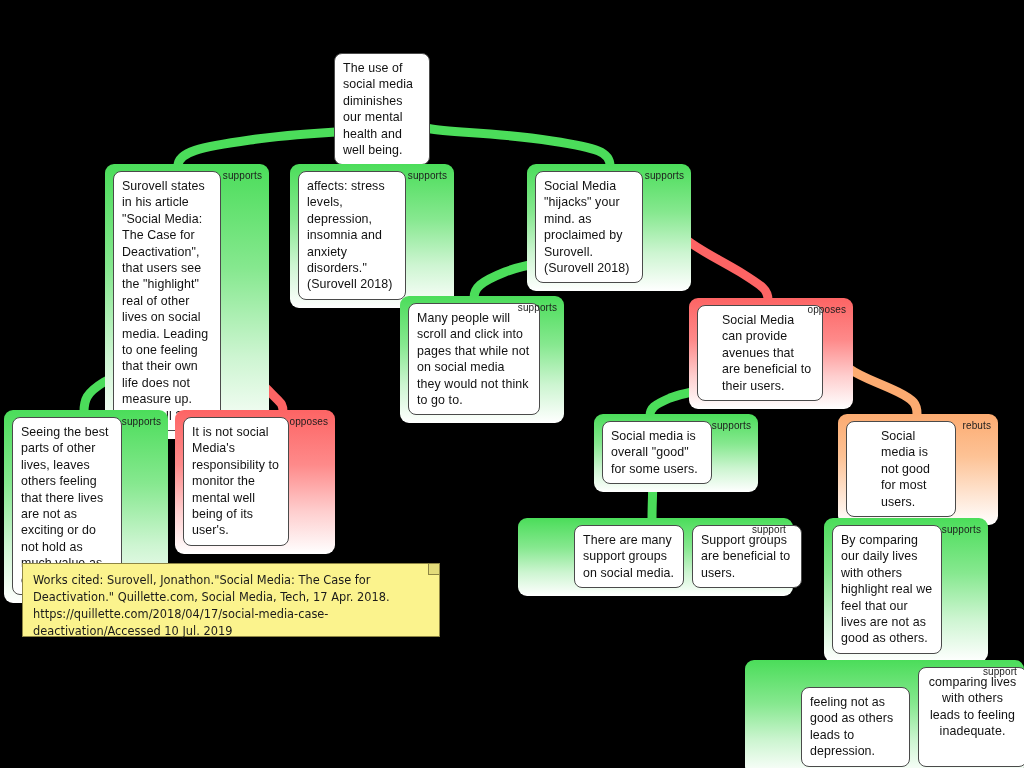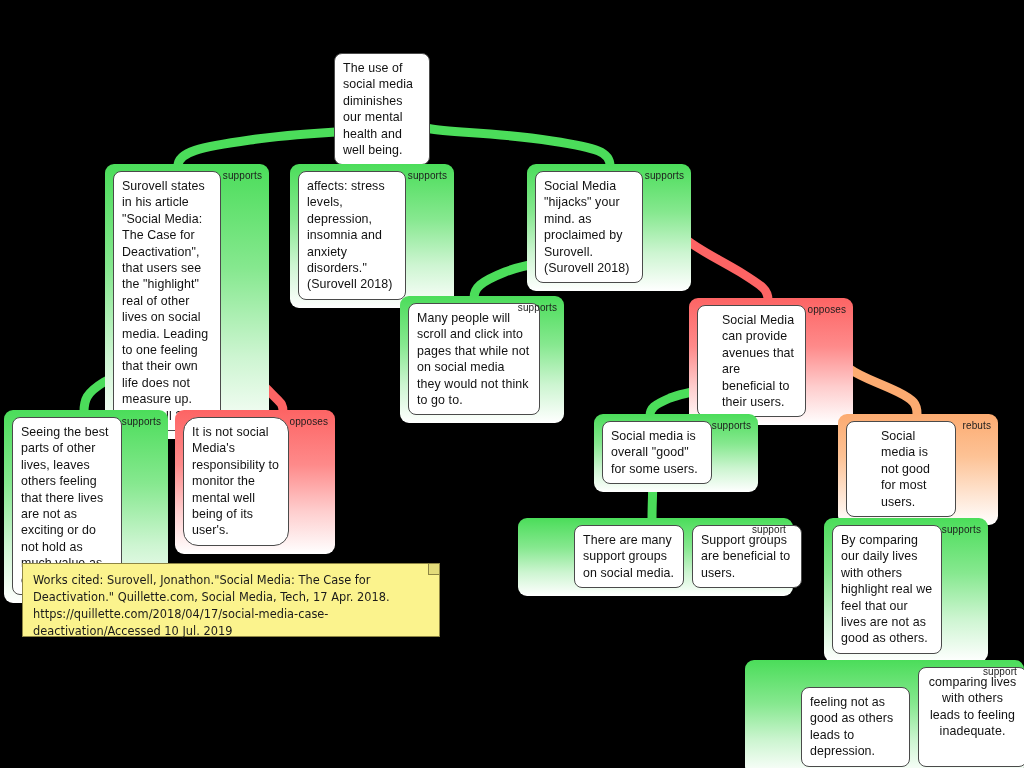--- a/index.html
+++ b/index.html
@@ -139,31 +139,31 @@
     <div class="node-box" style="width:108px;">Social Media "hijacks" your mind. as proclaimed by Surovell. (Surovell 2018)</div>
     <span class="reltag">supports</span>
   </div>
 
   <div class="node supports" style="left:400px; top:296px; width:164px;">
     <div class="node-box" style="width:132px;">Many people will scroll and click into pages that while not on social media they would not think to go to.</div>
     <span class="reltag">supports</span>
   </div>
 
   <div class="node opposes" style="left:689px; top:298px; width:164px;">
-    <div class="node-box" style="width:109px;padding-left:24px;">Social Media can provide avenues that are beneficial to their users.</div>
+    <div class="node-box" style="width:126px;padding-left:24px;">Social Media can provide avenues that are beneficial to their users.</div>
     <span class="reltag">opposes</span>
   </div>
 
   <div class="node supports" style="left:4px; top:410px; width:164px;">
     <div class="node-box" style="width:110px;">Seeing the best parts of other lives, leaves others feeling that there lives are not as exciting or do not hold as much value as others.</div>
     <span class="reltag">supports</span>
   </div>
 
   <div class="node opposes" style="left:175px; top:410px; width:160px;">
-    <div class="node-box" style="width:106px;border-radius:15px;">It is not social Media's responsibility to monitor the mental well being of its user's.</div>
+    <div class="node-box" style="width:106px;">It is not social Media's responsibility to monitor the mental well being of its user's.</div>
     <span class="reltag">opposes</span>
   </div>
 
   <div class="node supports" style="left:594px; top:414px; width:164px;">
     <div class="node-box" style="width:110px;">Social media is overall "good" for some users.</div>
     <span class="reltag">supports</span>
   </div>
 
   <div class="node rebuts" style="left:838px; top:414px; width:160px;">
     <div class="node-box" style="width:110px;padding-left:34px;">Social media is not good for most users.</div>

